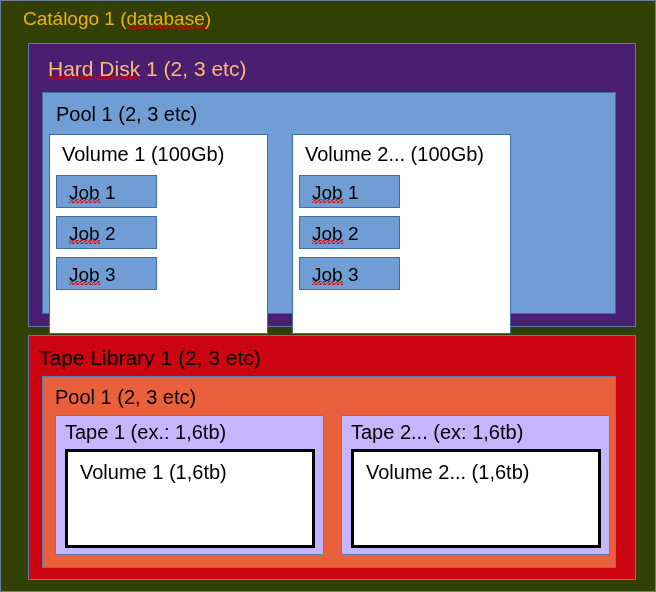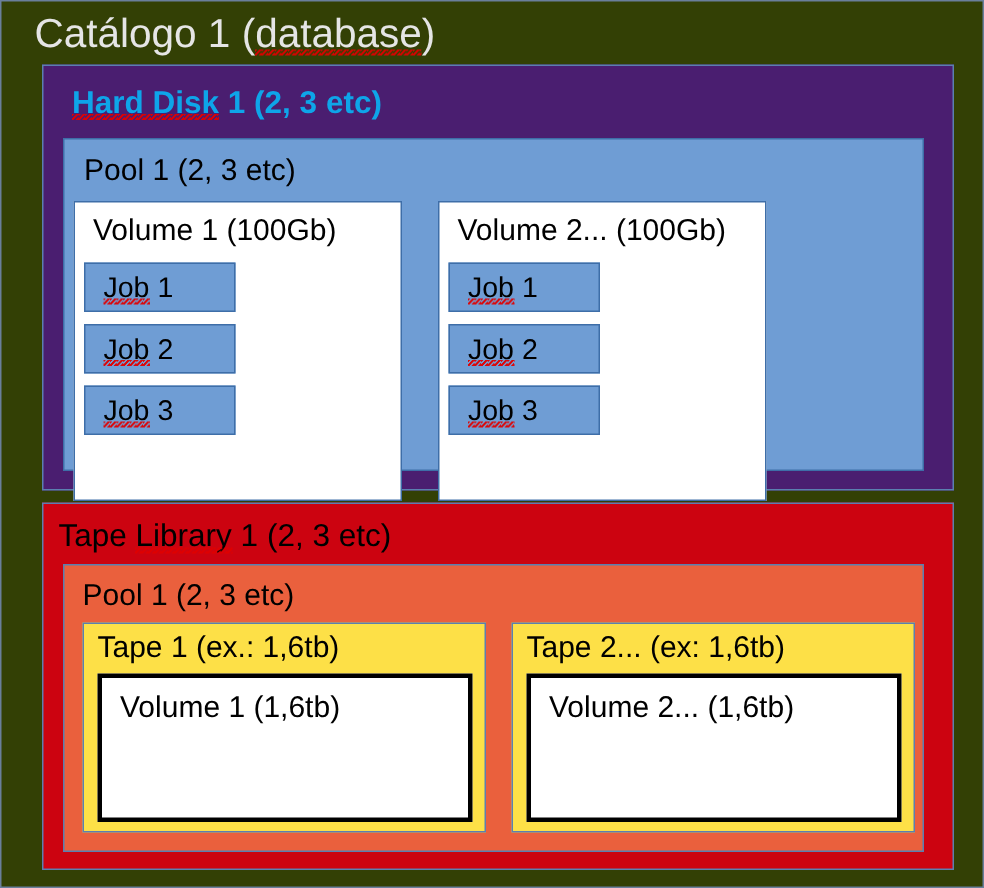--- a/index.html
+++ b/index.html
@@ -51,42 +51,41 @@
     background-size: 4.4px 4px;
     opacity: .95;
     pointer-events: none;
   }
 
   
   #catalog-title {
     position: absolute;
     left: 22px;
     top: 8px;
-    font-size: 27px;
-    color: #e5e5e5;
+    font-size: 19px;
+    color: #eab308;
   }
 
   
   #hard-disk {
     position: absolute;
     left: 27px;
     top: 42px;
     width: 608px;
     height: 284px;
     box-sizing: border-box;
     background: #4a1e70;
     border: 1px solid #5b7fb0;
   }
   #hard-disk-title {
     position: absolute;
     left: 19px;
     top: 14px;
     font-size: 21px;
-    color: #0ea5e9;
-    font-weight: bold;
+    color: #fdba74;
   }
 
   
   #hd-pool {
     position: absolute;
     left: 13px;
     top: 48px;
     width: 574px;
     height: 222px;
     box-sizing: border-box;
@@ -176,21 +175,21 @@
     font-size: 20px;
   }
 
   
   .tape-card {
     position: absolute;
     top: 38px;
     width: 269px;
     height: 140px;
     box-sizing: border-box;
-    background: #fde047;
+    background: #c4b5fd;
     border: 1px solid #5b7fb0;
   }
   #tape-card-1 { left: 12px; }
   #tape-card-2 { left: 298px; }
   .tape-card .tape-title {
     position: absolute;
     left: 9px;
     top: 6px;
     font-size: 20px;
   }

